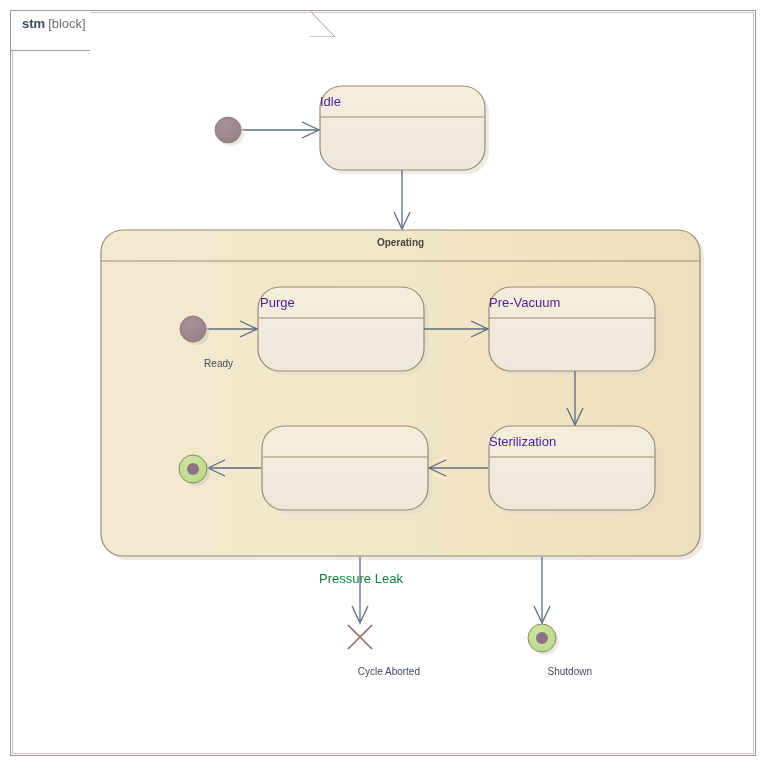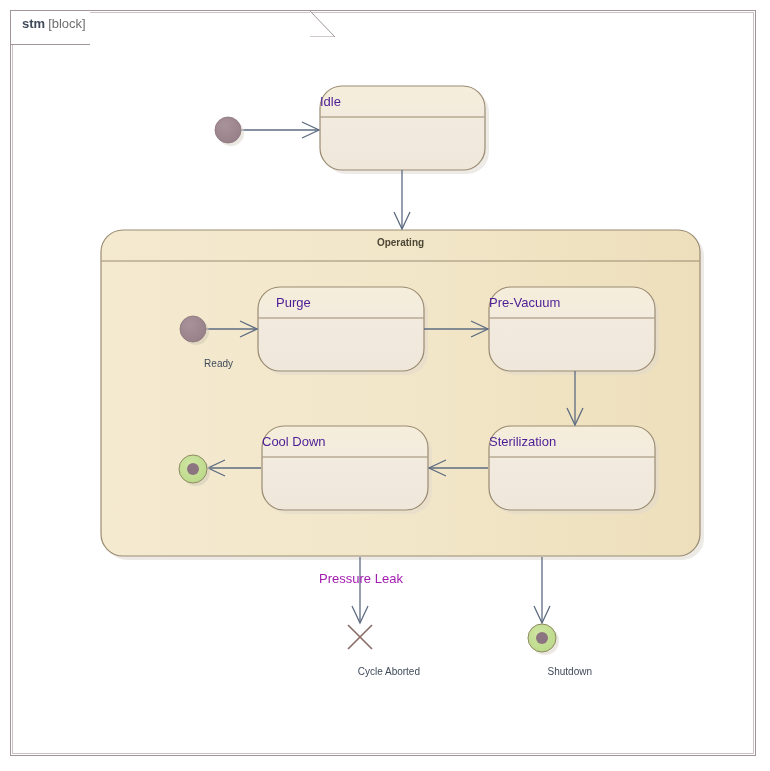--- a/index.html
+++ b/index.html
@@ -30,21 +30,21 @@
     border: 1px solid #a2959a;
     box-shadow: inset 0 0 0 1px #ffffff, inset 0 0 0 2px #cdc3c6;
     background: #ffffff;
     box-sizing: border-box;
   }
   .frame-tab {
     position: absolute;
     left: 11px;
     top: 11px;
     height: 25px;
-    padding: 0 0 8px 11px;
+    padding: 0 0 14px 11px;
     display: flex;
     align-items: center;
     white-space: nowrap;
     font-size: 13px;
     color: #4a4a4a;
     background: #ffffff;
     border-bottom: 1px solid #a2959a;
     z-index: 5;
   }
   .frame-tab .stm {
@@ -100,21 +100,21 @@
     text-align: right;
     font-size: 10px;
     color: #3f4a59;
     line-height: 16px;
     pointer-events: none;
   }
   .edge-label {
     position: absolute;
     text-align: center;
     font-size: 13px;
-    color: #a21caf;
+    color: #15803d;
     pointer-events: none;
   }
 </style>
 </head>
 <body>
 
 <div id="diagram-root">
 
   <div class="frame"></div>
 
@@ -257,24 +257,23 @@
     <g>
       <circle cx="545" cy="641" r="14" fill="#ded8cf" opacity="0.6"></circle>
       <circle cx="542" cy="638" r="14" fill="url(#finalGrad)" stroke="#8e8a63" stroke-width="1"></circle>
       <circle cx="542" cy="638" r="6" fill="#8c7580"></circle>
     </g>
   </svg>
 
   <div class="region-title" style="left:101px; top:237px; width:599px;">Operating</div>
 
   <div class="node-title" style="left:320px; top:94px; width:165px;">Idle</div>
-  <div class="node-title" style="left:276px; top:295px; width:166px;">Purge</div>
+  <div class="node-title" style="left:260px; top:295px; width:166px;">Purge</div>
   <div class="node-title" style="left:489px; top:295px; width:166px;">Pre-Vacuum</div>
   <div class="node-title" style="left:489px; top:434px; width:166px;">Sterilization</div>
-  <div class="node-title" style="left:262px; top:434px; width:166px;">Cool Down</div>
 
   <div class="pseudo-label" style="left:153px; top:356px; width:80px;">Ready</div>
   <div class="pseudo-label" style="left:300px; top:664px; width:120px;">Cycle Aborted</div>
   <div class="pseudo-label" style="left:492px; top:664px; width:100px;">Shutdown</div>
 
   <div class="edge-label" style="left:305px; top:571px; width:112px;">Pressure Leak</div>
 
 </div>
 
 </body></html>

